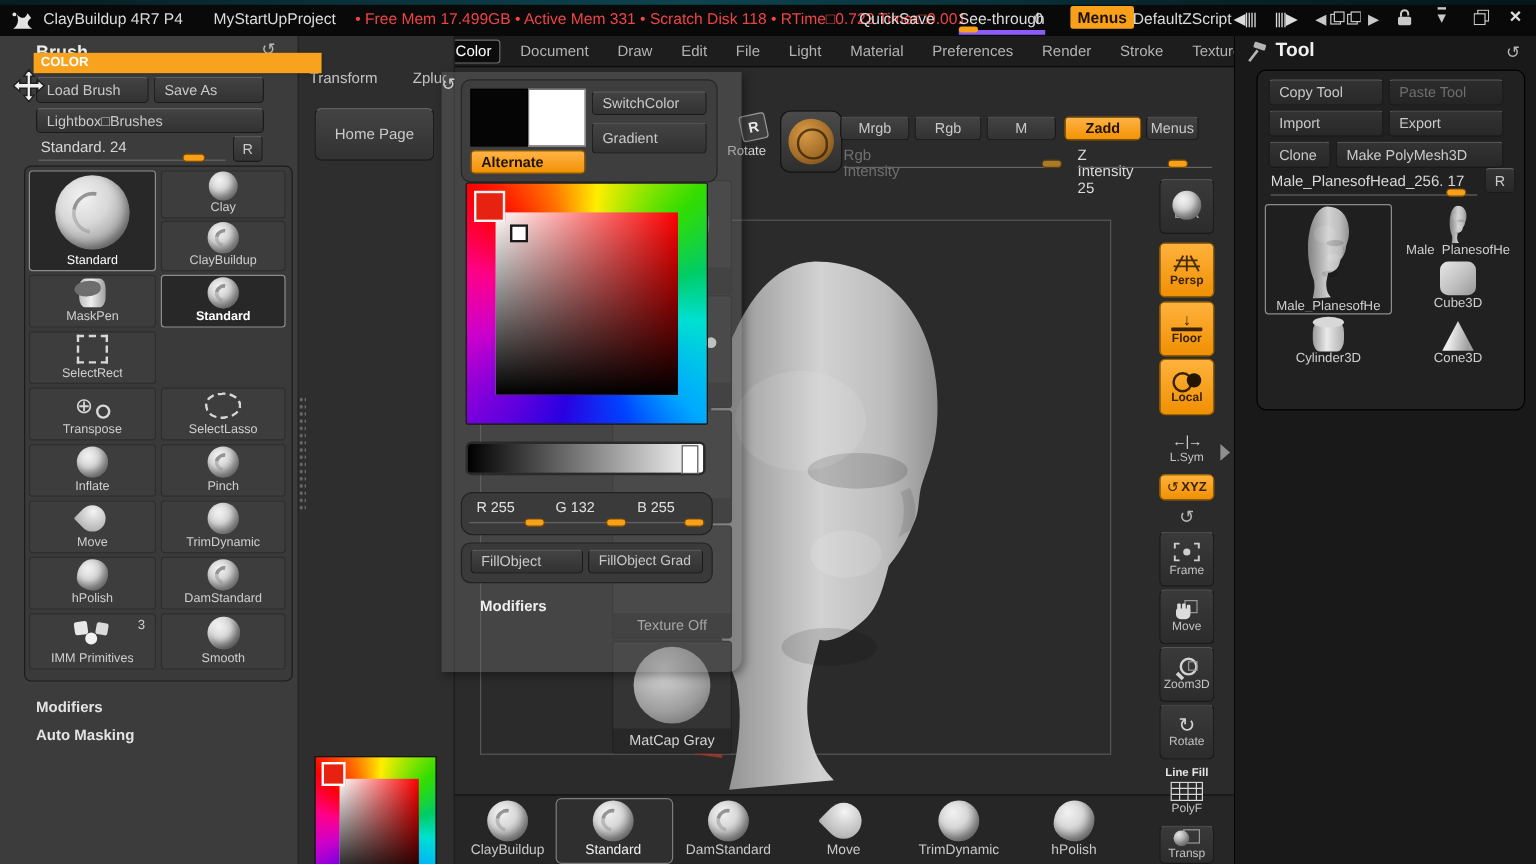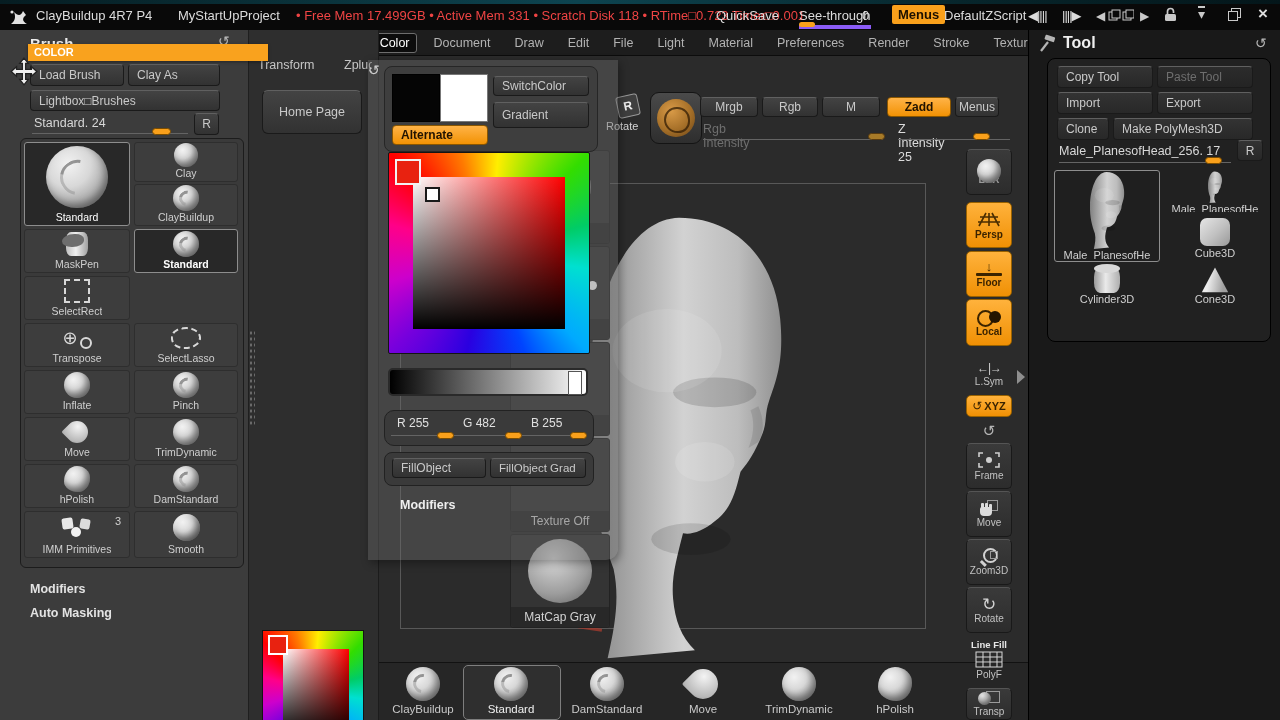--- a/index.html
+++ b/index.html
@@ -166,21 +166,21 @@
     <span class="abs" style="left:898px;top:122px;font-size:12.5px;color:#dcdcdc">Z Intensity 25</span>
     <span class="track" style="left:898px;top:139px;width:112px"></span>
     <span class="pill" style="left:973px;top:133px;width:17px"></span>
   </div>
 
   <div class="abs" style="left:0;top:30px;width:248px;height:690px;background:#3c3c3c;border-right:1px solid #1f1f1f;z-index:10">
     <span class="abs" style="left:30px;top:5px;font-size:15px;font-weight:bold;color:#ededed">Brush</span>
     <span class="abs" style="left:218px;top:3px;color:#b9b9b9;font-size:14px">↺</span>
 
     <span class="btn" style="left:30px;top:34px;width:94px;height:22px">Load Brush</span>
-    <span class="btn" style="left:128px;top:34px;width:92px;height:22px">Clay As</span>
+    <span class="btn" style="left:128px;top:34px;width:92px;height:22px">Save As</span>
     <span class="btn" style="left:30px;top:60px;width:190px;height:21px">Lightbox□Brushes</span>
 
     <span class="abs" style="left:34px;top:86px;font-size:12.5px;color:#d8d8d8">Standard. 24</span>
     <span class="track" style="left:32px;top:103px;width:156px"></span>
     <span class="pill" style="left:152px;top:98px;width:19px"></span>
     <span class="btn center" style="left:194px;top:83px;width:25px;height:22px">R</span>
 
     <div class="abs" style="left:20px;top:108px;width:222px;height:428px;background:#3a3a3a;border:1px solid #1c1c1c;border-radius:6px">
       <div class="cell sel" style="left:3px;top:3px;width:106px;height:84px">
         <span class="ic">
@@ -363,21 +363,21 @@
       <span style="position:absolute;left:6px;top:6px;width:22px;height:22px;background:#e82210;border:2px solid #f2f2f2"></span>
       <span style="position:absolute;left:36px;top:34px;width:11px;height:11px;background:#fff;border:2px solid #1a1a1a"></span>
     </div>
 
     <div class="abs" style="left:20px;top:308px;width:200px;height:28px;background:linear-gradient(90deg,#000,#fff);border:2px solid #2a2a2a;border-radius:5px;box-sizing:border-box">
       <span style="position:absolute;right:4px;top:1px;width:12px;height:22px;background:#fff;border:1px solid #555"></span>
     </div>
 
     <div class="abs" style="left:16px;top:350px;width:208px;height:34px;background:#3a3a3a;border:1px solid #222;border-radius:10px">
       <span style="position:absolute;left:12px;top:5px;font-size:12px;color:#e0e0e0">R 255</span>
-      <span style="position:absolute;left:78px;top:5px;font-size:12px;color:#e0e0e0">G 482</span>
+      <span style="position:absolute;left:78px;top:5px;font-size:12px;color:#e0e0e0">G 132</span>
       <span style="position:absolute;left:146px;top:5px;font-size:12px;color:#e0e0e0">B 255</span>
       <span class="track" style="left:6px;top:24px;width:196px"></span>
       <span class="pill" style="left:52px;top:21px;width:17px"></span>
       <span class="pill" style="left:120px;top:21px;width:17px"></span>
       <span class="pill" style="left:185px;top:21px;width:17px"></span>
     </div>
 
     <div class="abs" style="left:16px;top:392px;width:208px;height:32px;background:#3a3a3a;border:1px solid #222;border-radius:8px">
       <span class="btn" style="left:7px;top:5px;width:94px;height:20px">FillObject</span>
       <span class="btn" style="left:105px;top:5px;width:96px;height:20px;font-size:11.5px">FillObject Grad</span>

